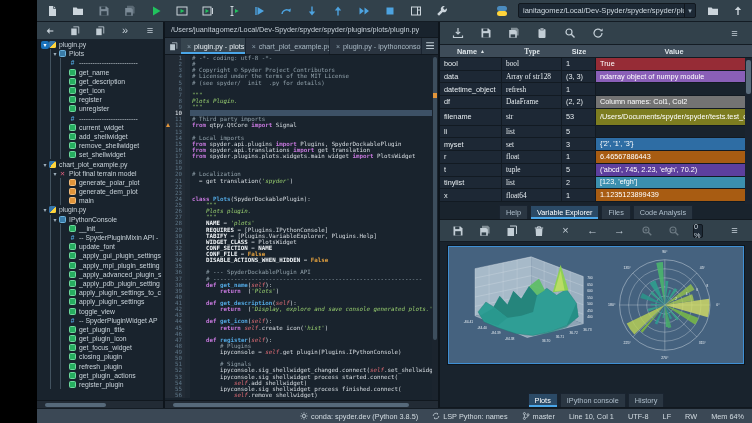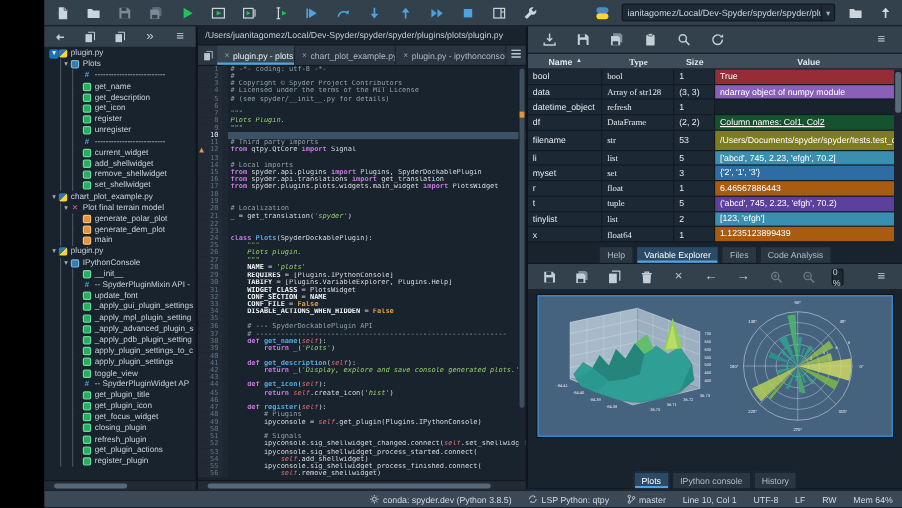--- a/index.html
+++ b/index.html
@@ -642,33 +642,32 @@
             </div>
             <div class="ve-row">
               <div class="c-name">datetime_object</div>
               <div class="c-type">refresh</div>
               <div class="c-size">1</div>
             </div>
             <div class="ve-row">
               <div class="c-name">df</div>
               <div class="c-type">DataFrame</div>
               <div class="c-size">(2, 2)</div>
-              <div class="c-val" style="background: #14532d; text-decoration: underline;">Column names: Col1, Col2</div>
+              <div class="c-val" style="background: #737373;">Column names: Col1, Col2</div>
             </div>
             <div class="ve-row tall">
               <div class="c-name">filename</div>
               <div class="c-type">str</div>
               <div class="c-size">53</div>
               <div class="c-val" style="background: rgb(125, 125, 32);">/Users/Documents/spyder/spyder/tests.test_dont_use.py</div>
             </div>
             <div class="ve-row">
               <div class="c-name">li</div>
               <div class="c-type">list</div>
               <div class="c-size">5</div>
-              <div class="c-val" style="background: rgb(59, 143, 174);">['abcd', 745, 2.23, 'efgh', 70.2]</div>
             </div>
             <div class="ve-row">
               <div class="c-name">myset</div>
               <div class="c-type">set</div>
               <div class="c-size">3</div>
               <div class="c-val" style="background: rgb(46, 109, 164);">{'2', '1', '3'}</div>
             </div>
             <div class="ve-row">
               <div class="c-name">r</div>
               <div class="c-type">float</div>
@@ -866,21 +865,21 @@
           <span>conda: spyder.dev (Python 3.8.5)</span>
         </div>
         <div class="sitem">
           <span style="display: flex;">
             <svg viewBox="0 0 10 10">
               <path d="M8.5 5a3.5 3.5 0 0 1-6 2.4M1.5 5a3.5 3.5 0 0 1 6-2.4" fill="none" stroke="currentColor"></path>
               <path d="M7.2 1.2l.5 1.7-1.7.3z" fill="currentColor"></path>
               <path d="M2.8 8.8l-.5-1.7 1.7-.3z" fill="currentColor"></path>
             </svg>
           </span>
-          <span>LSP Python: qtpy</span>
+          <span>LSP Python: names</span>
         </div>
         <div class="sitem">
           <span style="display: flex;">
             <svg viewBox="0 0 10 10">
               <circle cx="3" cy="2" r="1.3" fill="none" stroke="currentColor"></circle>
               <circle cx="3" cy="8" r="1.3" fill="none" stroke="currentColor"></circle>
               <circle cx="7.5" cy="3.5" r="1.3" fill="none" stroke="currentColor"></circle>
               <path d="M3 3.3v3.4M7.5 4.8C7.5 6.3 6 6.8 4.5 7" fill="none" stroke="currentColor"></path>
             </svg>
           </span>

